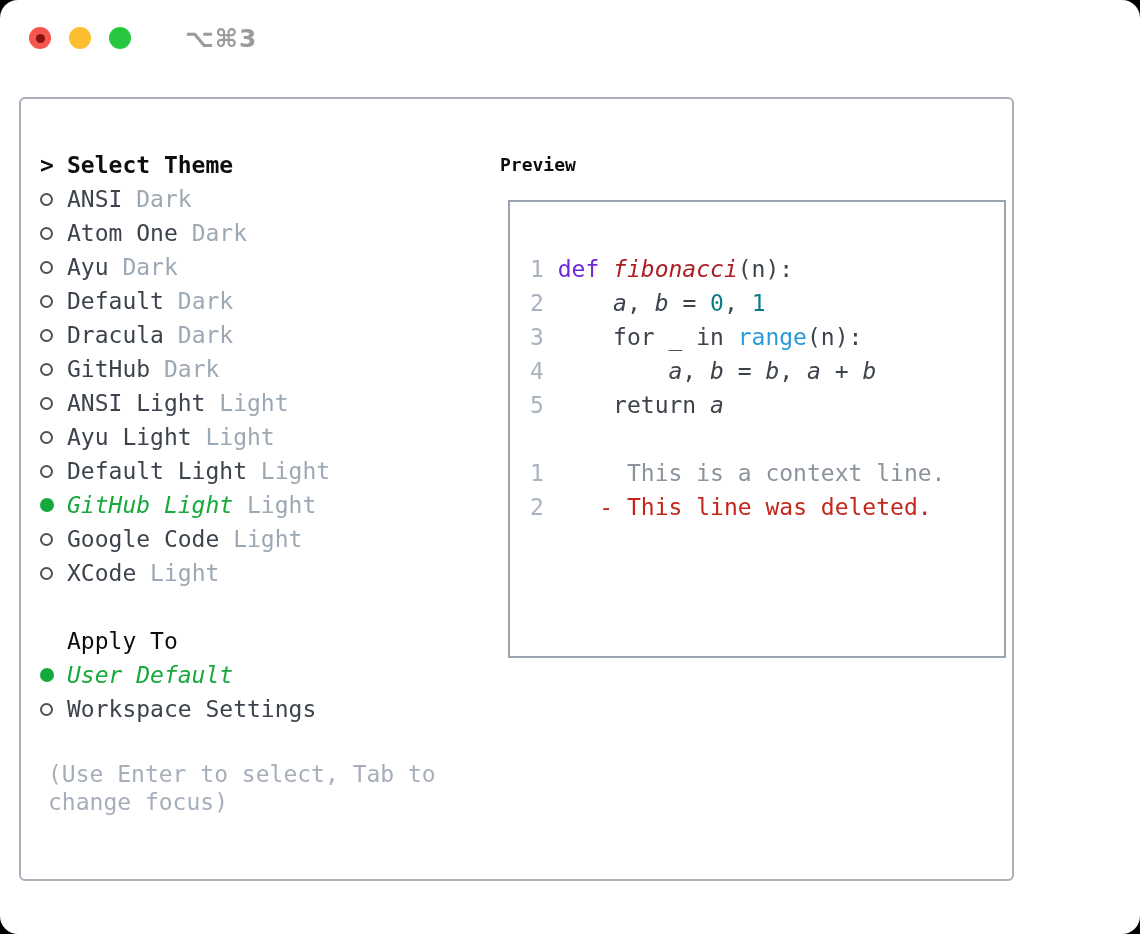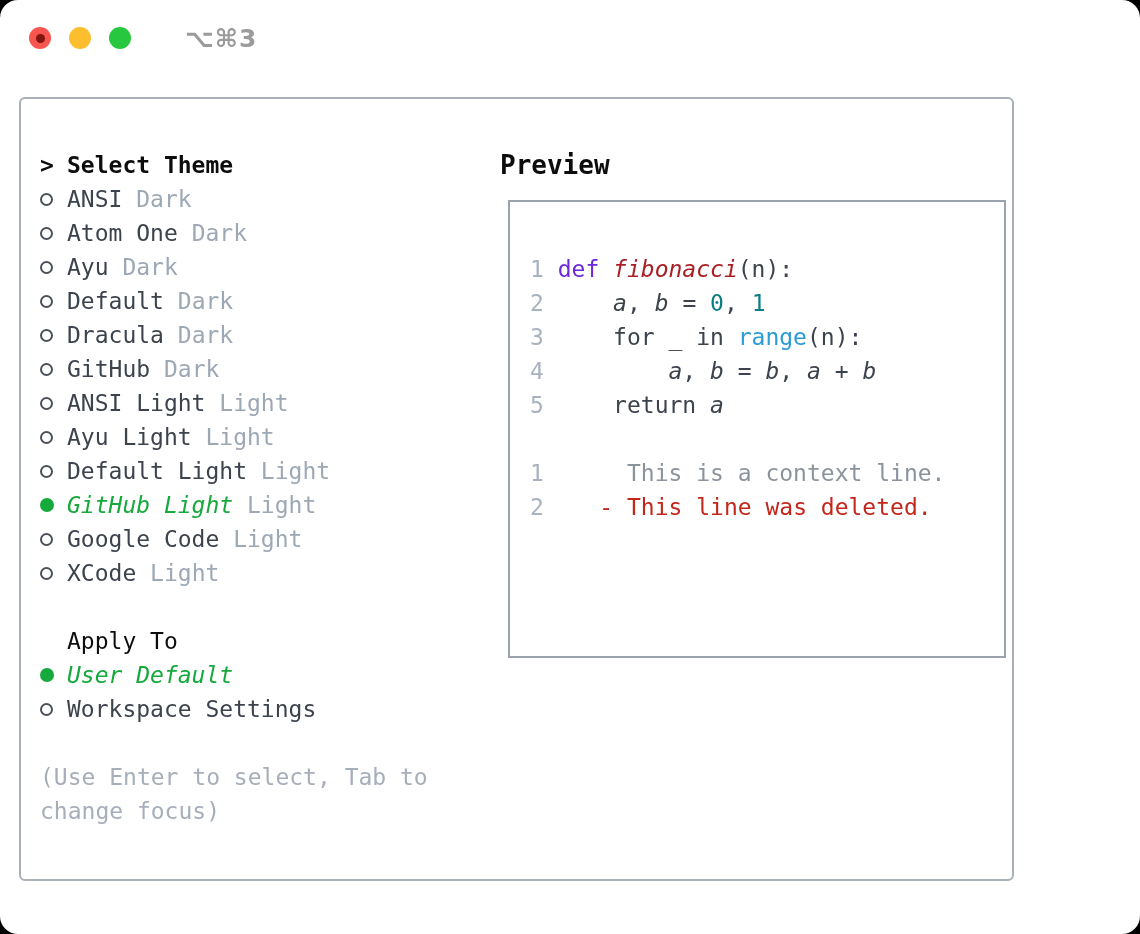--- a/index.html
+++ b/index.html
@@ -26,23 +26,23 @@
   .marker{width:27px;display:flex;align-items:center;flex:0 0 auto;}
   .prompt{font-weight:bold;color:var(--header_black);}
   .circle{width:13px;height:13px;border:2px solid #4b515a;border-radius:50%;box-sizing:border-box;}
   .circle.on{width:14px;height:14px;border:none;background:var(--accent_green);}
   .hdr{font-weight:bold;color:var(--header_black);}
   .hdr2{color:var(--header_black);}
   .lbl{color:var(--text_dark);}
   .lbl.sel{color:var(--accent_green);font-style:italic;}
   .sfx{color:var(--muted_gray);}
   .apply-section{margin-top:34px;}
-  .hint{margin-top:34px;max-width:30ch;color:var(--hint_gray);line-height:34px;white-space:normal;}
+  .hint{margin-top:34px;max-width:30ch;color:var(--hint_gray);line-height:28px;white-space:normal;margin-left:8px;}
   
-  .preview-title{position:absolute;left:479px;top:49px;font-size:26px;line-height:34px;font-weight:bold;color:var(--header_black);}
+  .preview-title{position:absolute;left:479px;top:49px;font-size:18px;line-height:34px;font-weight:bold;color:var(--header_black);}
   .preview-box{
     position:absolute;left:487px;top:101px;width:474px;height:404px;
     border:2px solid var(--preview_border);background:#fff;box-sizing:content-box;
     padding:50px 0 0 20px;overflow:hidden;
   }
   .pline{white-space:pre;font-size:23px;line-height:34px;height:34px;}
   .pline .ln{color:var(--lineno_gray);}
   .pline.spacer{height:34px;}
   .it{font-style:italic;}
 </style>

